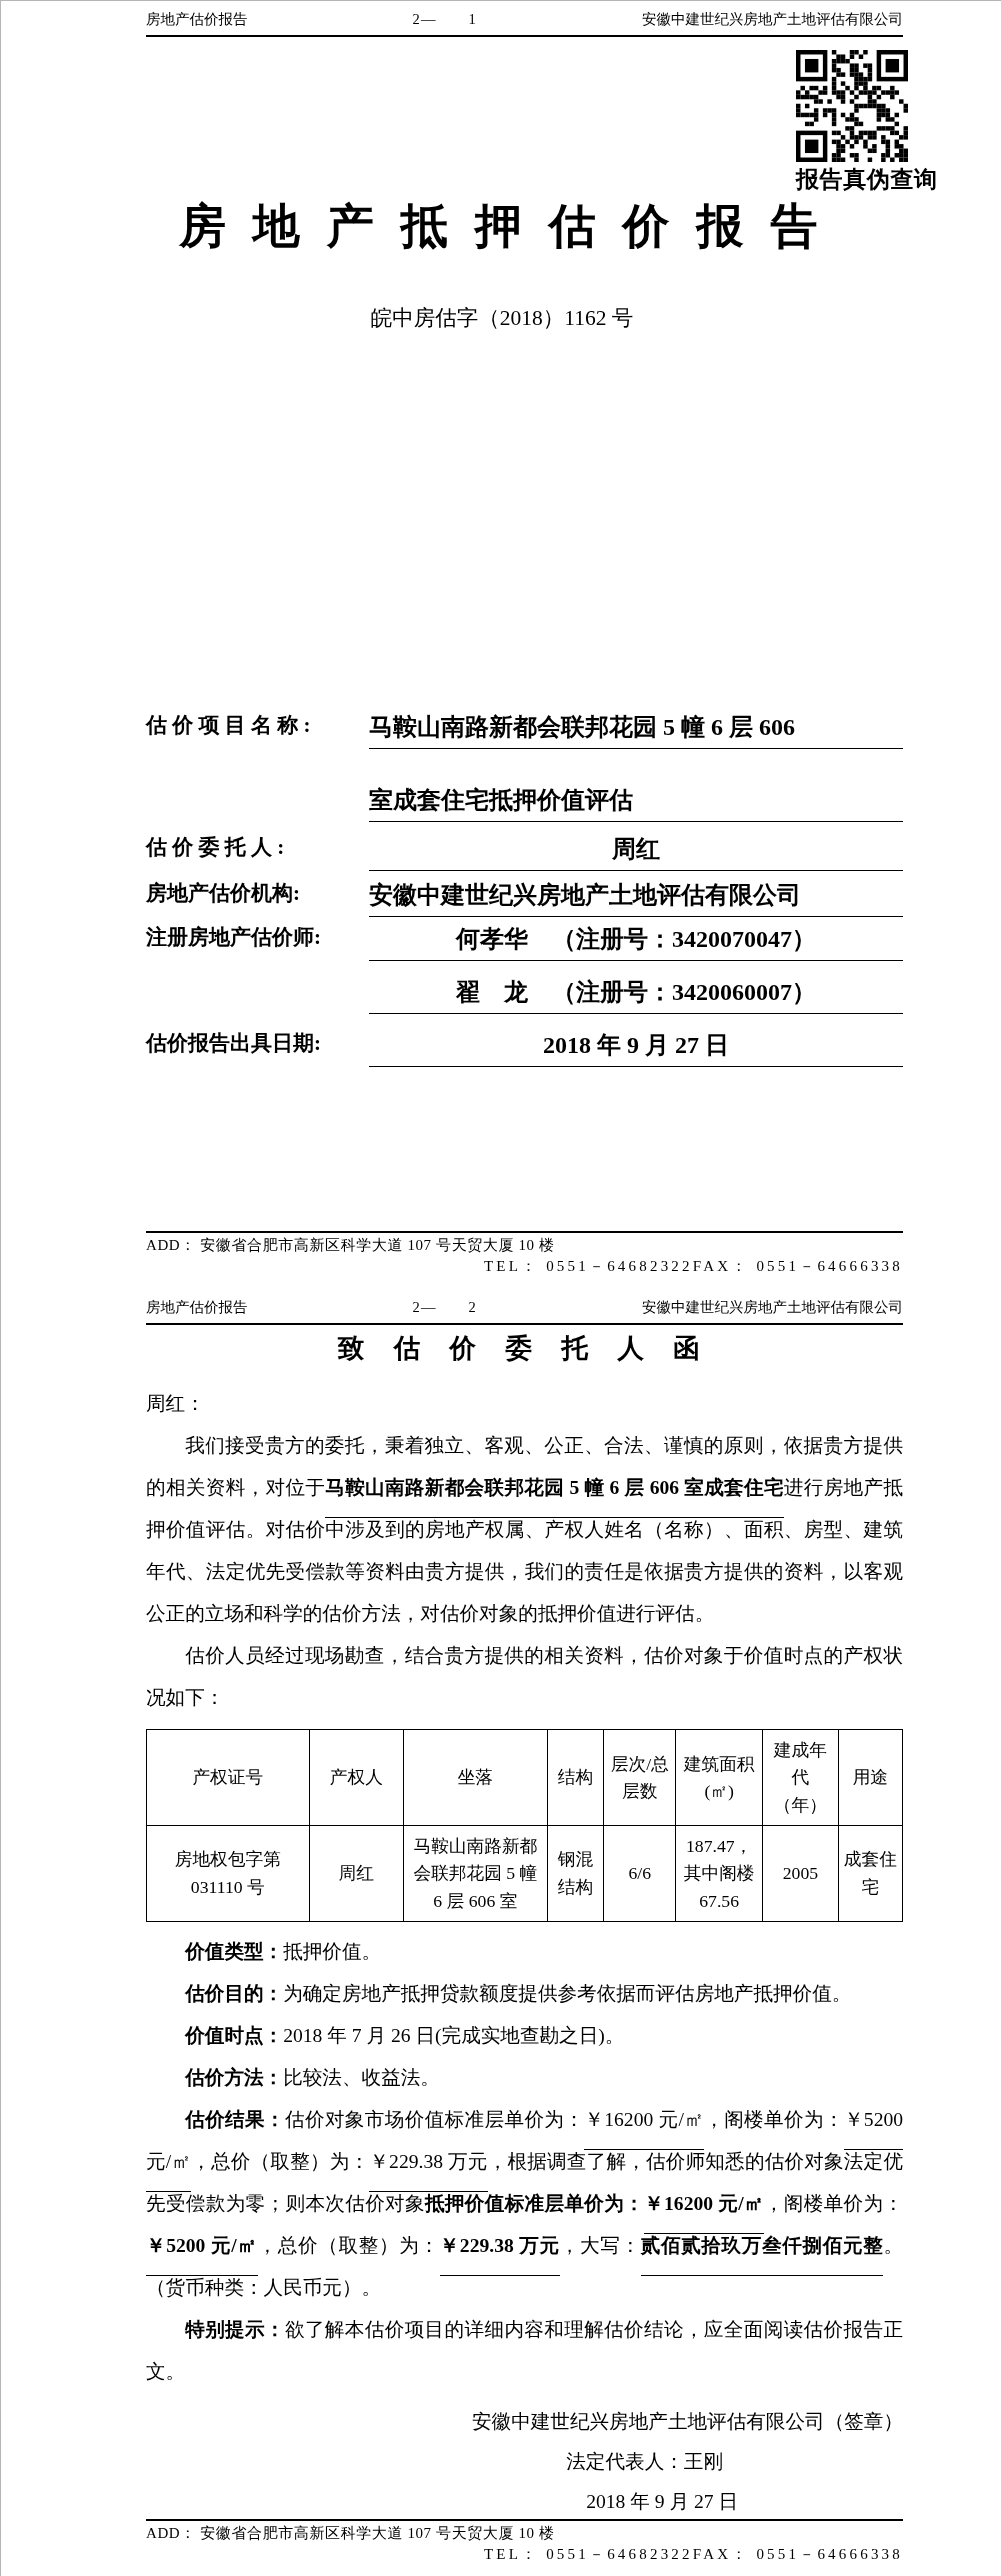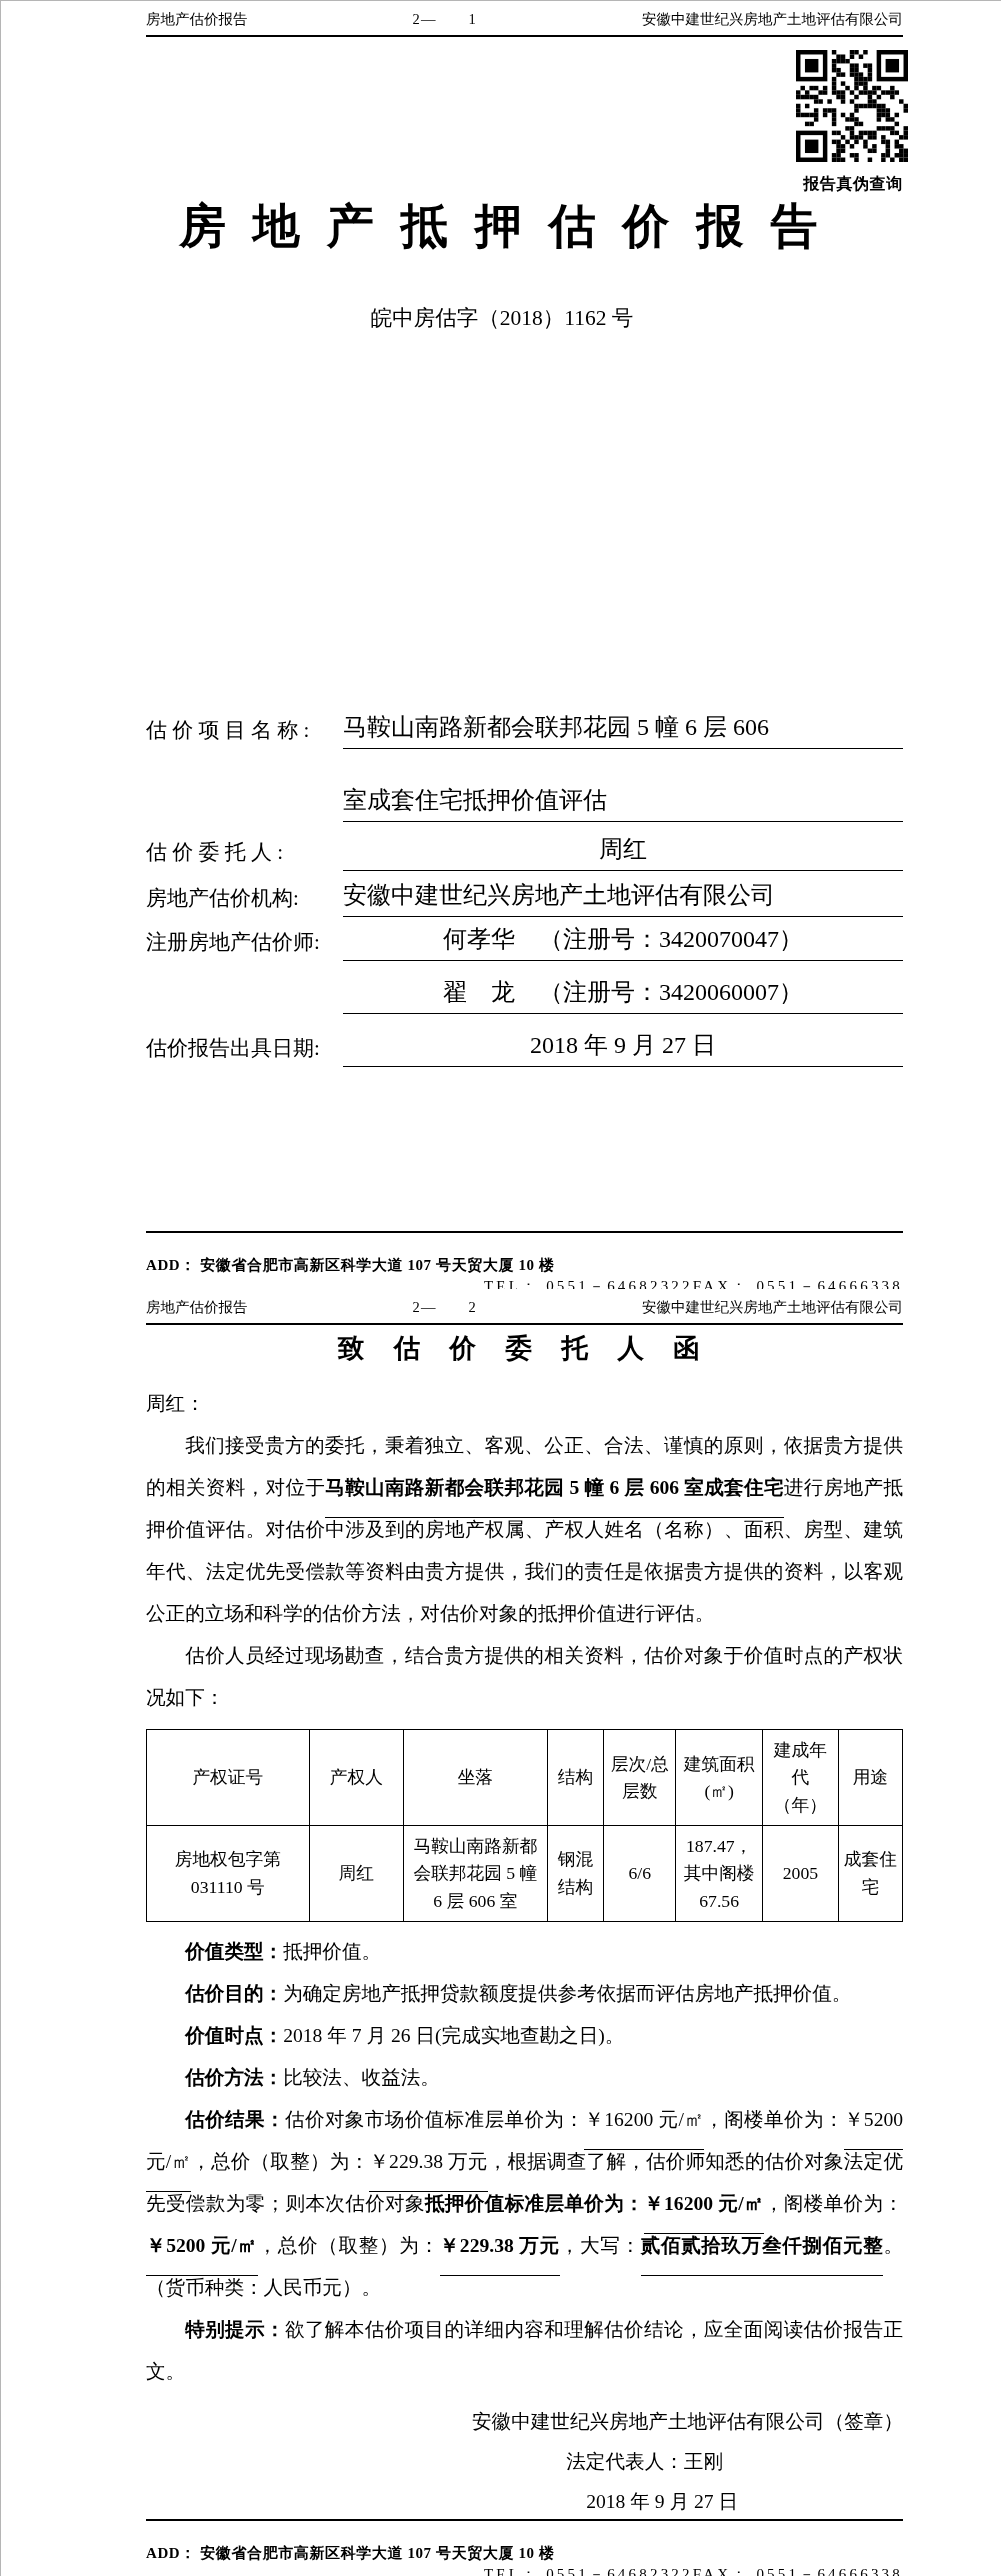--- a/index.html
+++ b/index.html
@@ -20,36 +20,36 @@
     display:flex; justify-content:space-between; align-items:flex-end;
     font-size:14.5px; border-bottom:2.5px solid #000; padding-bottom:6.3px;
   }
   .pgheader .hmid { letter-spacing:1.3px; }
 
   
   .pgfooter {
     position:absolute; left:145px; right:100px; top:1230px;
     border-top:2.5px solid #000; font-size:15px;
   }
-  .pgfooter .fadd { margin-top:23px; letter-spacing:0.6px;font-weight:bold; }
+  .pgfooter .fadd { margin-top:3px; letter-spacing:0.6px; }
   .pgfooter .frow { display:flex; justify-content:flex-end; margin-top:2px; letter-spacing:3.2px; }
 
   
   .qrwrap { position:absolute; top:49px; right:93px; width:114px; text-align:center; }
   .qrwrap svg { display:block; width:112px; height:112px; }
-  .qrcaption { margin-top:12px; font-size:16px; font-weight:bold; letter-spacing:0.6px; white-space:nowrap; }
+  .qrcaption { margin-top:2px; font-size:23px; font-weight:bold; letter-spacing:0.6px; white-space:nowrap; }
 
   
   .main-title {
     position:absolute; top:194px; left:0; width:100%;
     text-align:center; font-size:47px; font-weight:bold; letter-spacing:7.6px; white-space:nowrap;
   }
   .doc-no { position:absolute; top:302px; left:0; width:100%; text-align:center; font-size:21.5px; }
 
-  .field { position:absolute; left:145px; right:100px; display:flex; align-items:flex-end; font-weight:normal; }
+  .field { position:absolute; left:145px; right:100px; display:flex; align-items:flex-start; font-weight:bold;gap:26px; }
   .flabel { width:197px; flex:none; font-size:21px; padding-bottom:5px; white-space:nowrap; }
   .fval { flex:1; border-bottom:1.9px solid #000; padding-bottom:5px; font-size:24px; min-height:35px; }
   .v-center { text-align:center; }
 
   
   .p2content { position:absolute; top:37px; left:145px; right:100px; font-size:19.6px; }
   .letter-title { text-align:center; font-size:26.5px; font-weight:bold; letter-spacing:11.4px; margin:3.8px 0 17.7px; white-space:nowrap; }
   p.body { margin:0; line-height:42px; text-align:justify; }
   .ind { text-indent:2em; }
   .b { font-weight:bold; }

